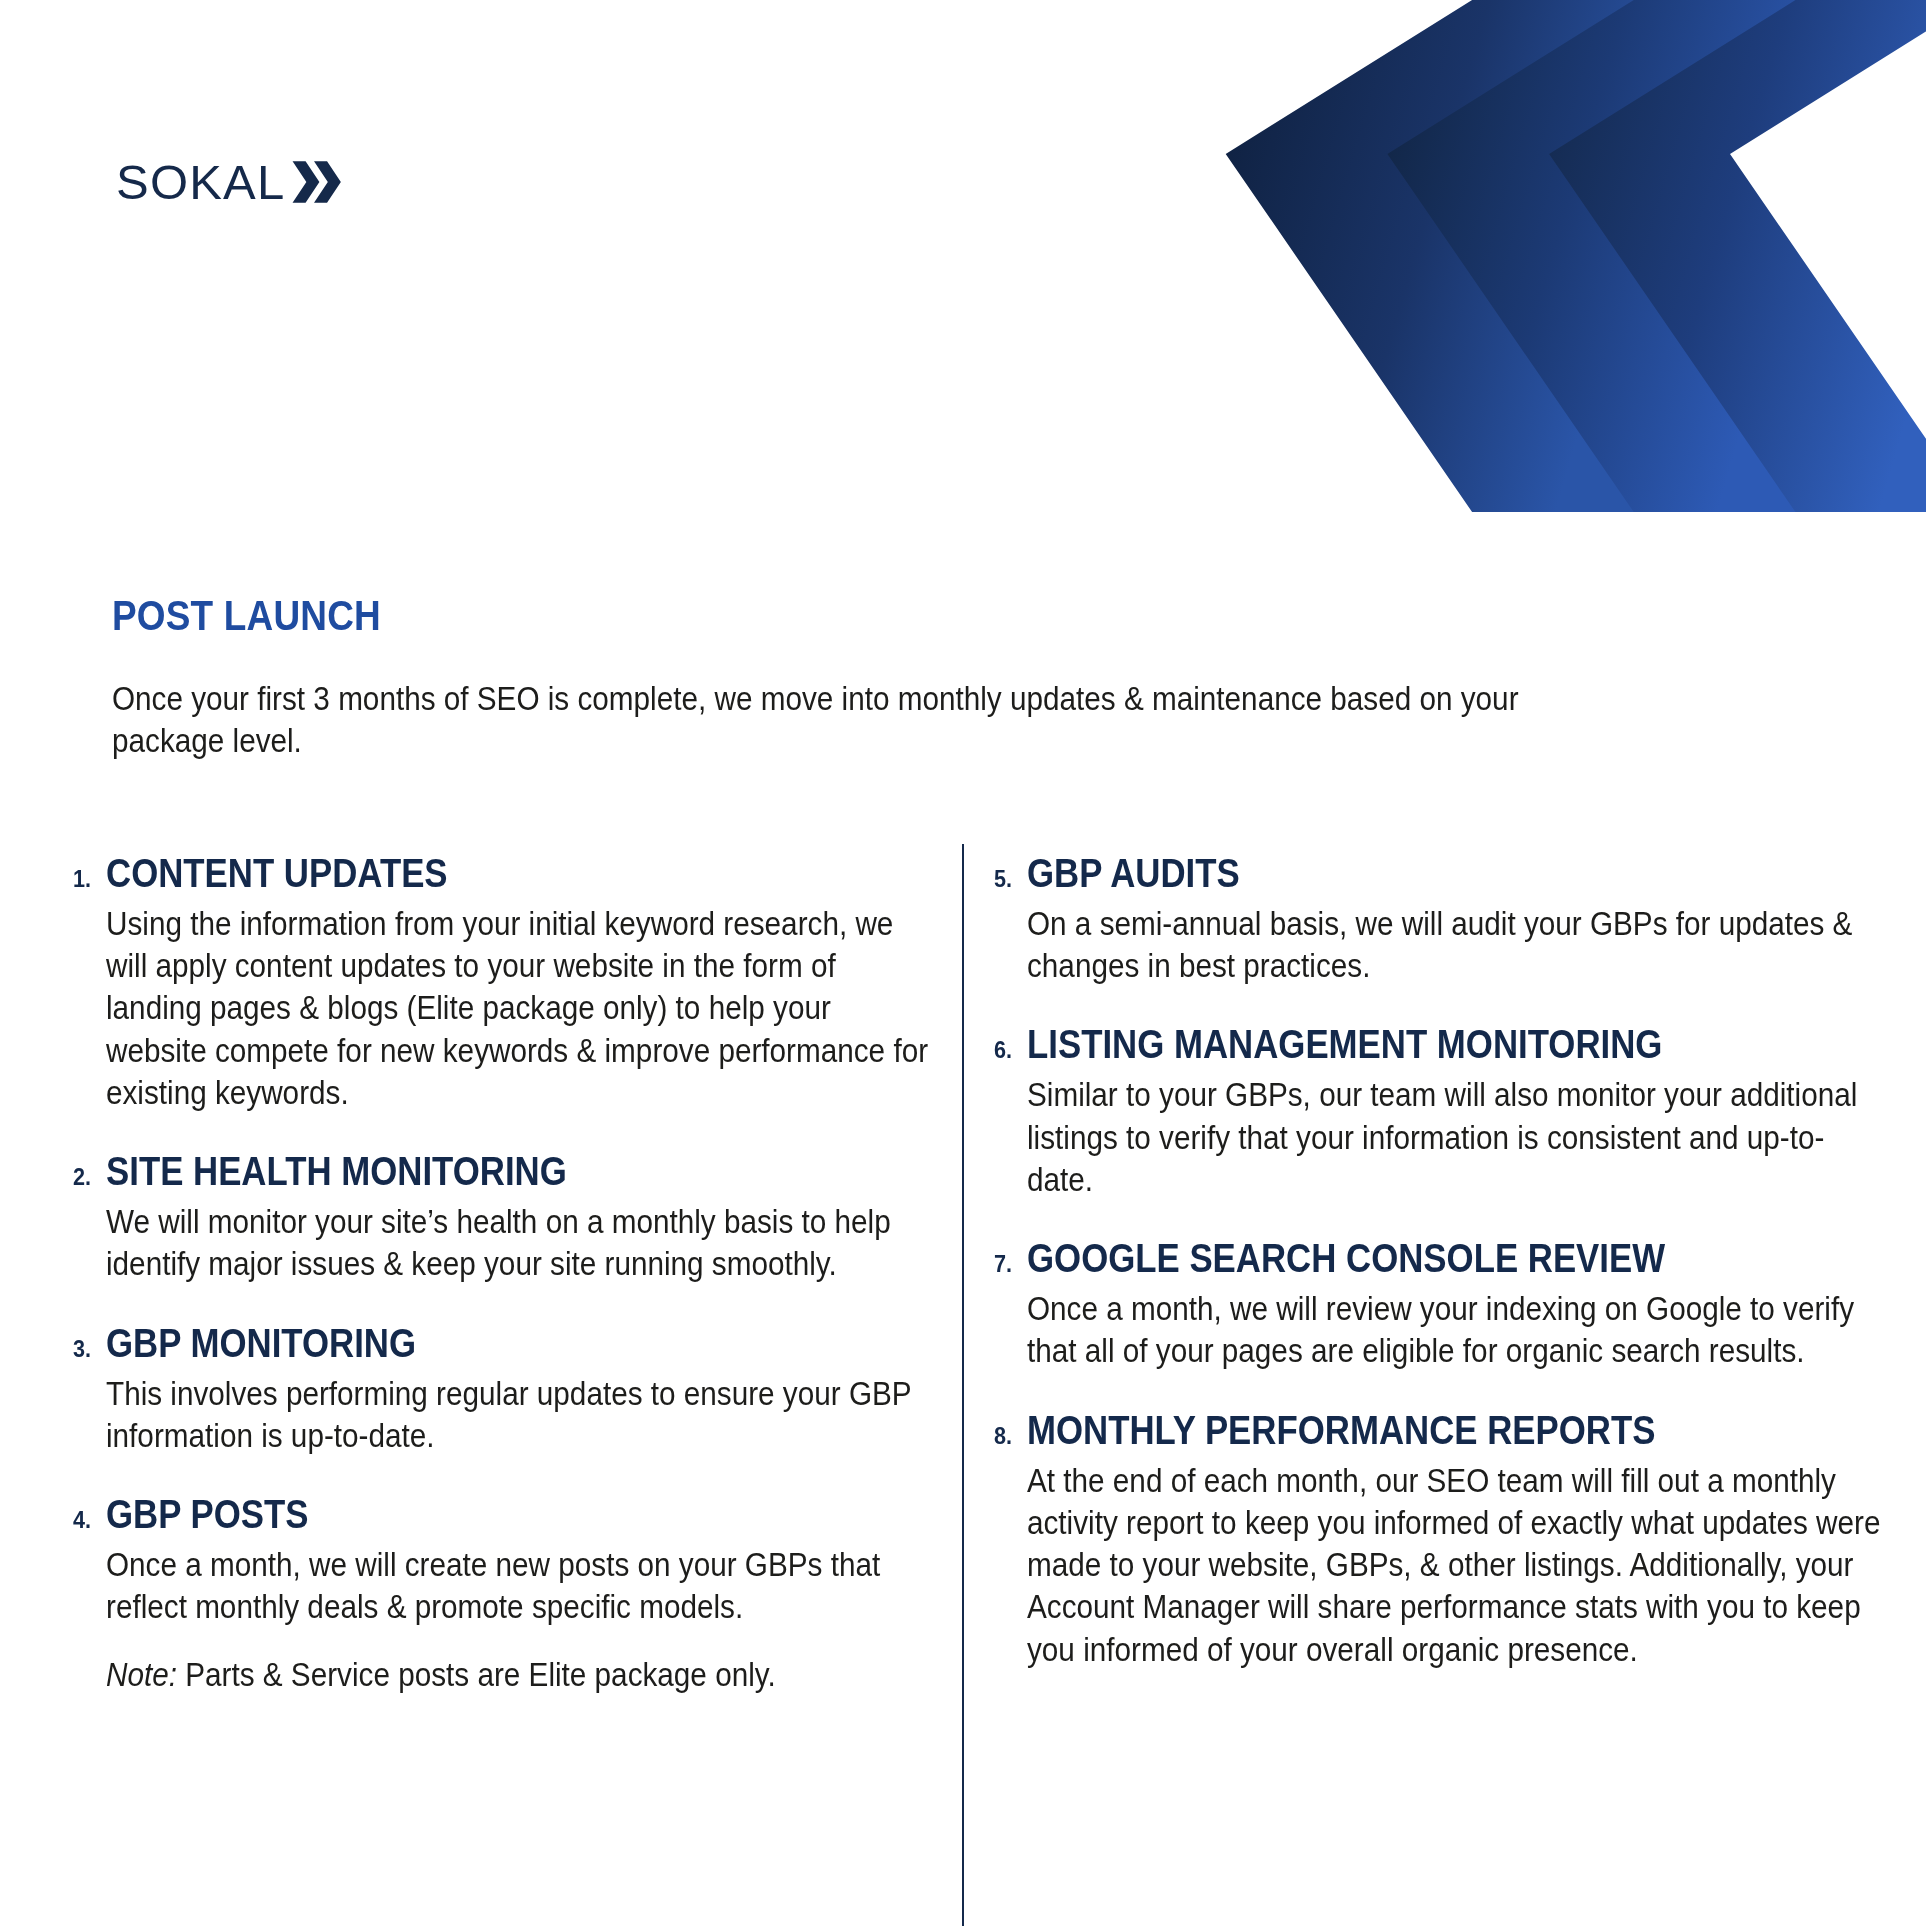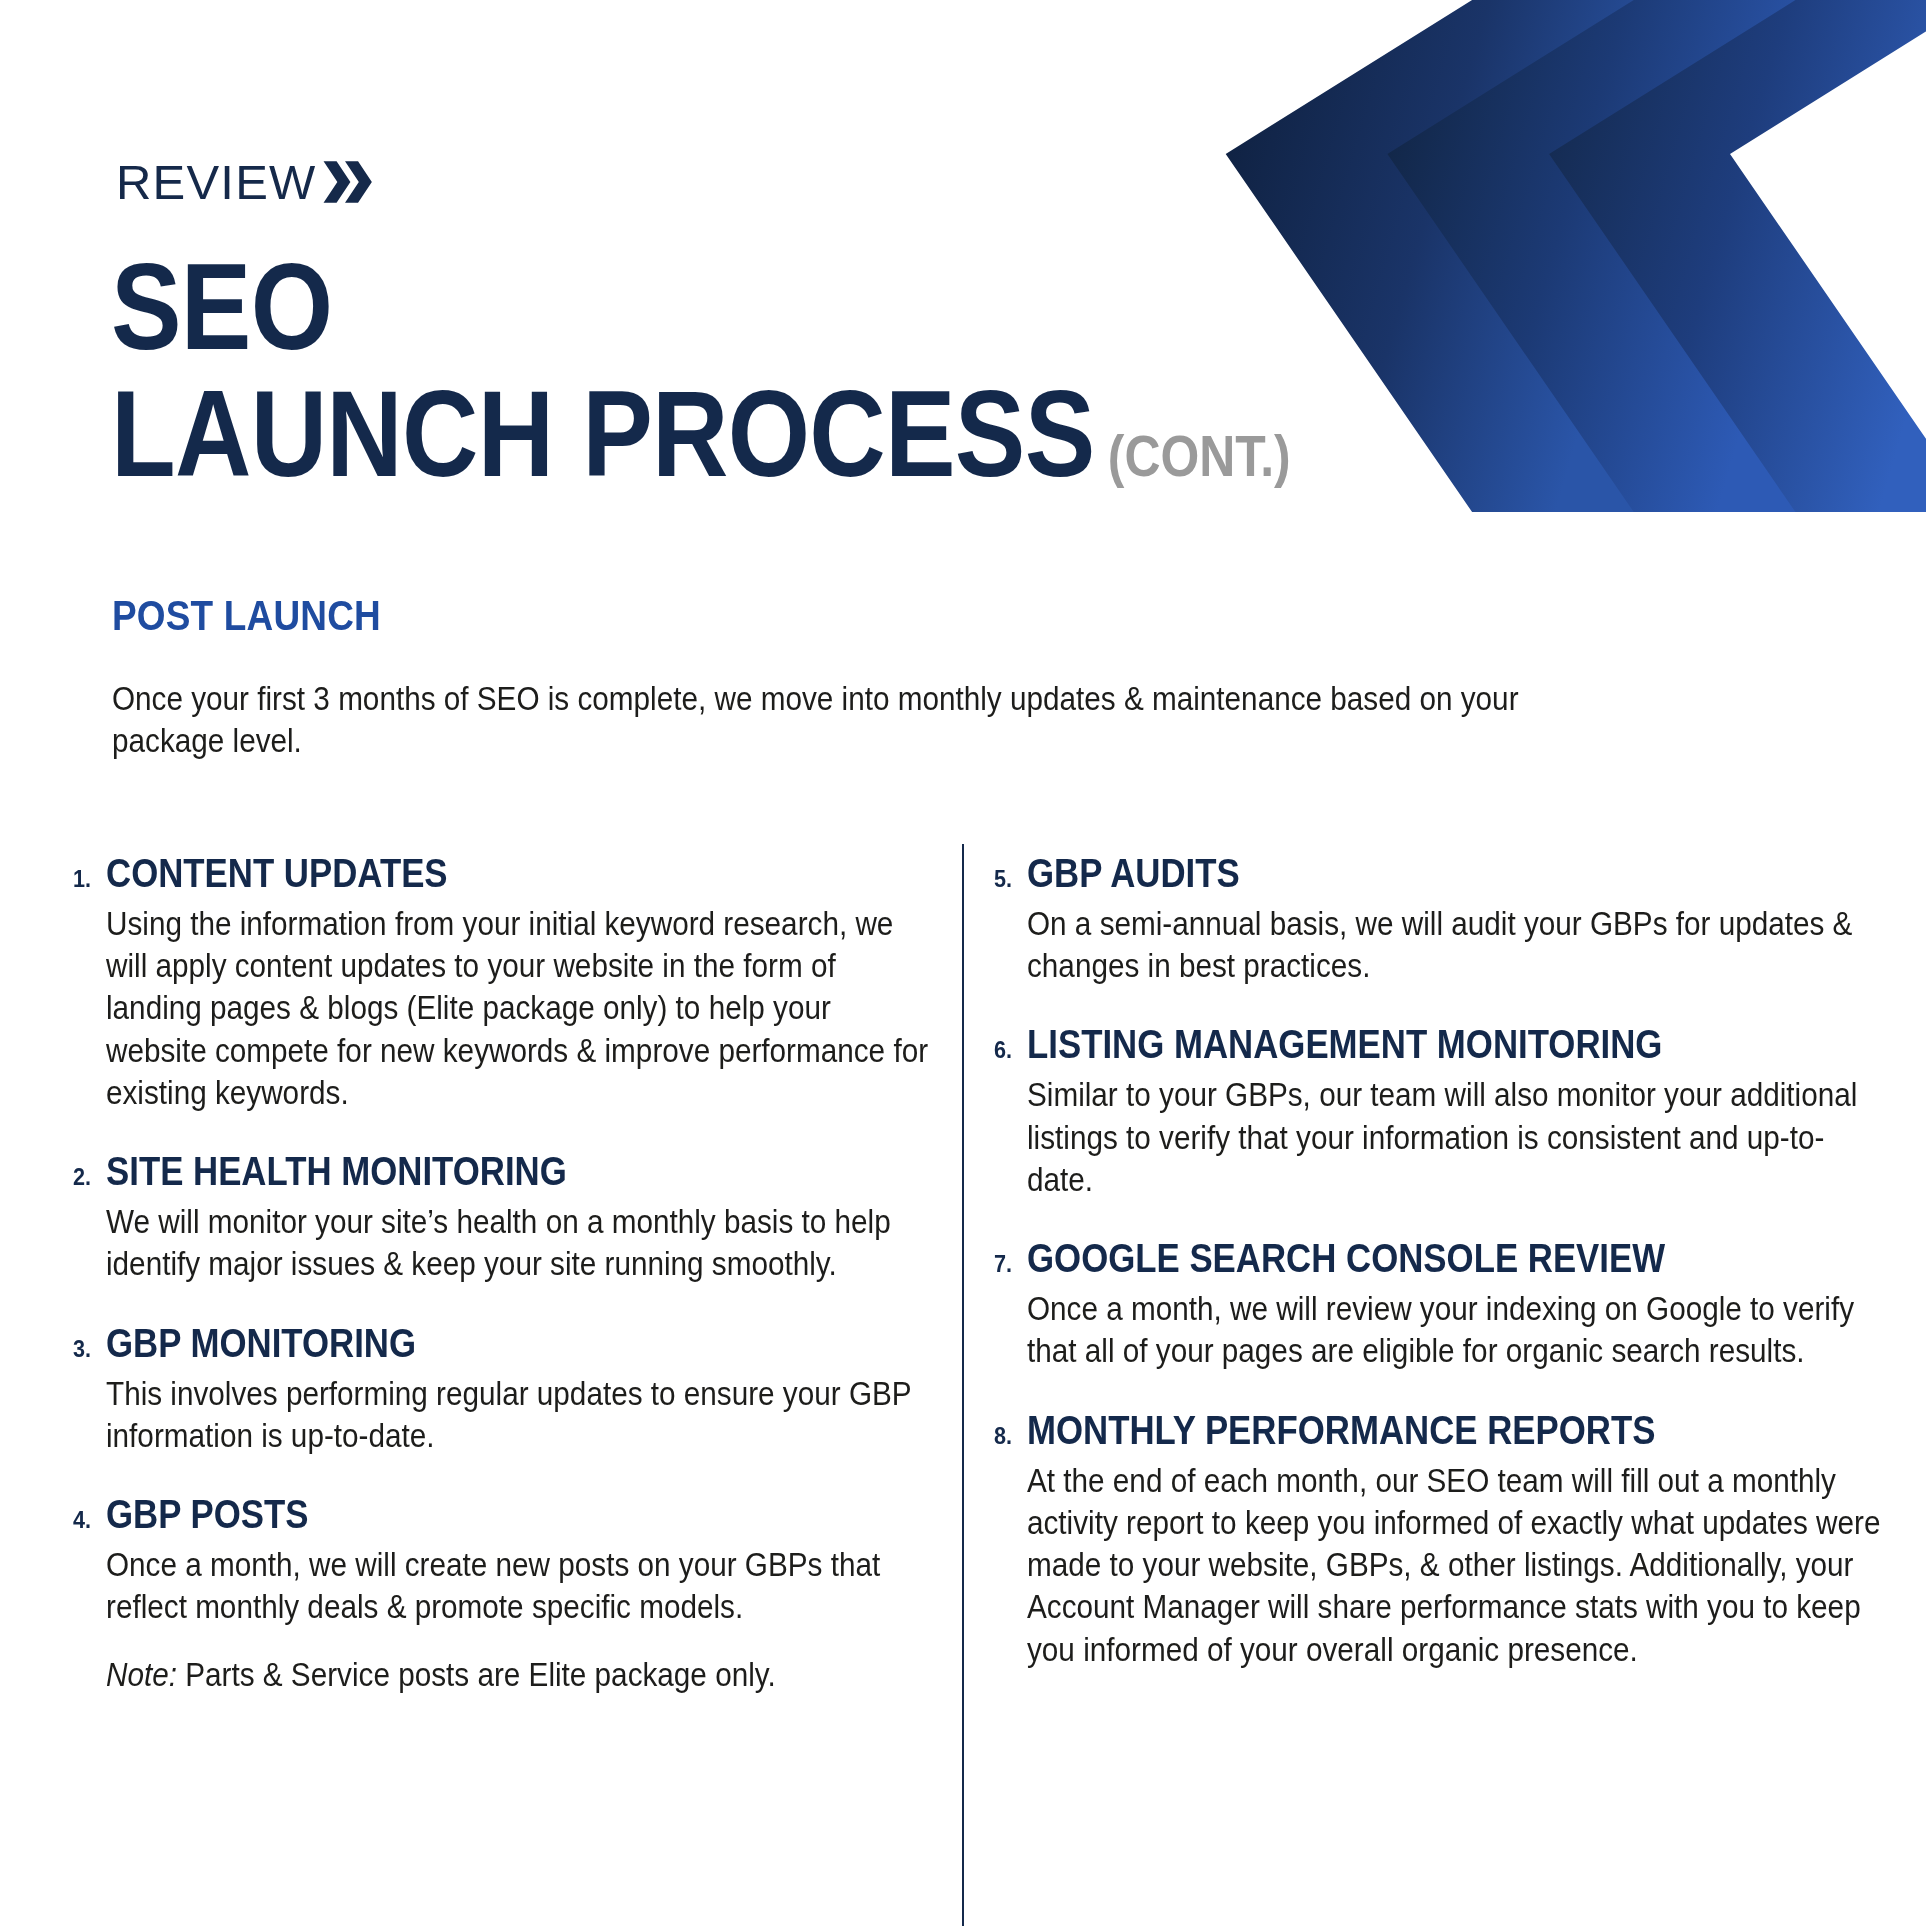--- a/index.html
+++ b/index.html
@@ -146,33 +146,29 @@
 
       <path d="M 870 0 L 1340 0 L 700 400 L 1340 1330 L 870 1330 L 230 400 Z" fill="url(#g1)"></path>
 
       <path d="M 1290 0 L 1760 0 L 1120 400 L 1760 1330 L 1290 1330 L 650 400 Z" fill="url(#g2)"></path>
 
       <path d="M 1710 0 L 2180 0 L 1540 400 L 2180 1330 L 1710 1330 L 1070 400 Z" fill="url(#g3)"></path>
     </svg>
   </div>
 
   <div class="brand">
-    <span class="brand-word">REVIEW</span>
+    <span class="brand-word">SOKAL</span>
     <span class="brand-chev">
       <svg width="58" height="46" viewBox="0 0 150 120" xmlns="http://www.w3.org/2000/svg">
         <path d="M 6 6 L 40 6 L 76 60 L 40 114 L 6 114 L 42 60 Z" fill="#15294a"></path>
         <path d="M 62 6 L 96 6 L 132 60 L 96 114 L 62 114 L 98 60 Z" fill="#15294a"></path>
       </svg>
     </span>
   </div>
 
-  <div class="title-block">
-    <div class="title-line one">SEO</div>
-    <div class="title-line two"><span>LAUNCH PROCESS</span><span class="title-cont">(CONT.)</span></div>
-  </div>
 
   <div class="section-head">POST LAUNCH</div>
 
   <div class="intro">Once your first 3 months of SEO is complete, we move into monthly updates &amp; maintenance based on your package level.</div>
 
   <div class="divider"></div>
 
   <div class="columns">
 
     <div class="col left">

